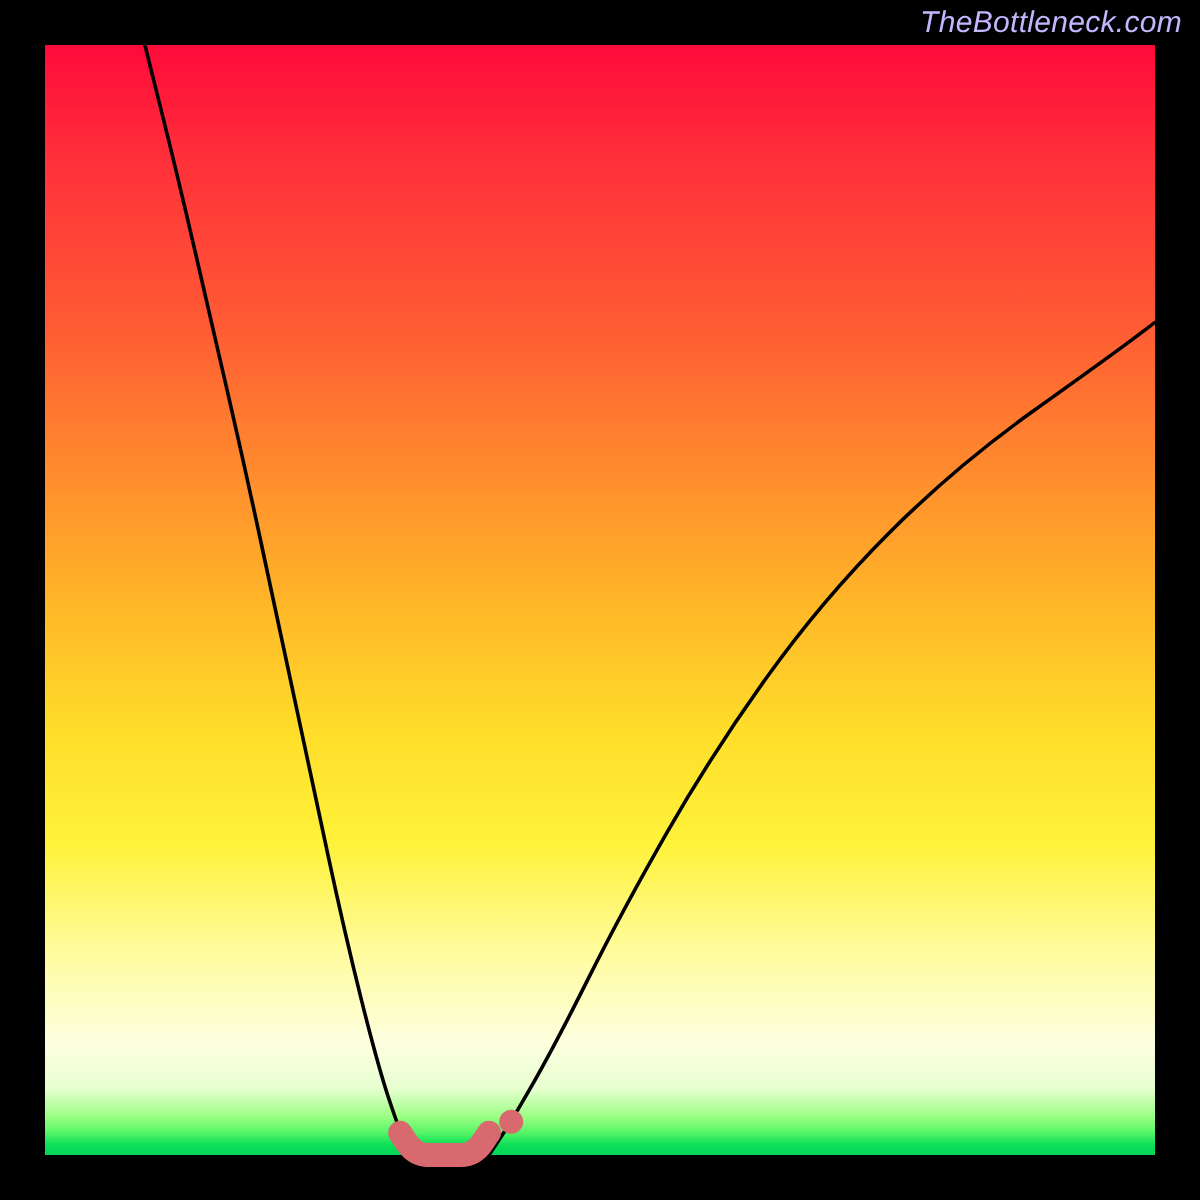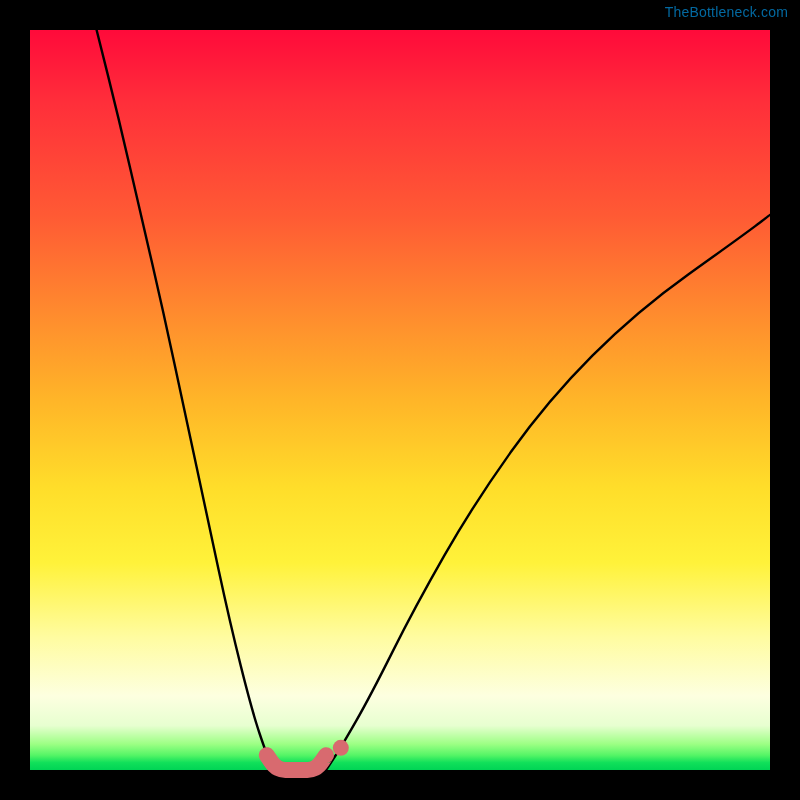--- a/index.html
+++ b/index.html
@@ -42,24 +42,25 @@
       #55f566 98%,
       #11e05a 99%,
       #00d455 100%
     );
   }
   .watermark {
     position: absolute;
     top: 4px;
     right: 12px;
     font-family: Arial, Helvetica, sans-serif;
-    font-size: 14px;
-    color: #0369a1;
+    font-size: 20px;
+    color: #c4b5fd;
     letter-spacing: 0.2px;
     user-select: none;
+    font-style: italic;
   }
   svg.curves {
     position: absolute;
     inset: 0;
     width: 100%;
     height: 100%;
     overflow: visible;
   }
   .curve {
     fill: none;

